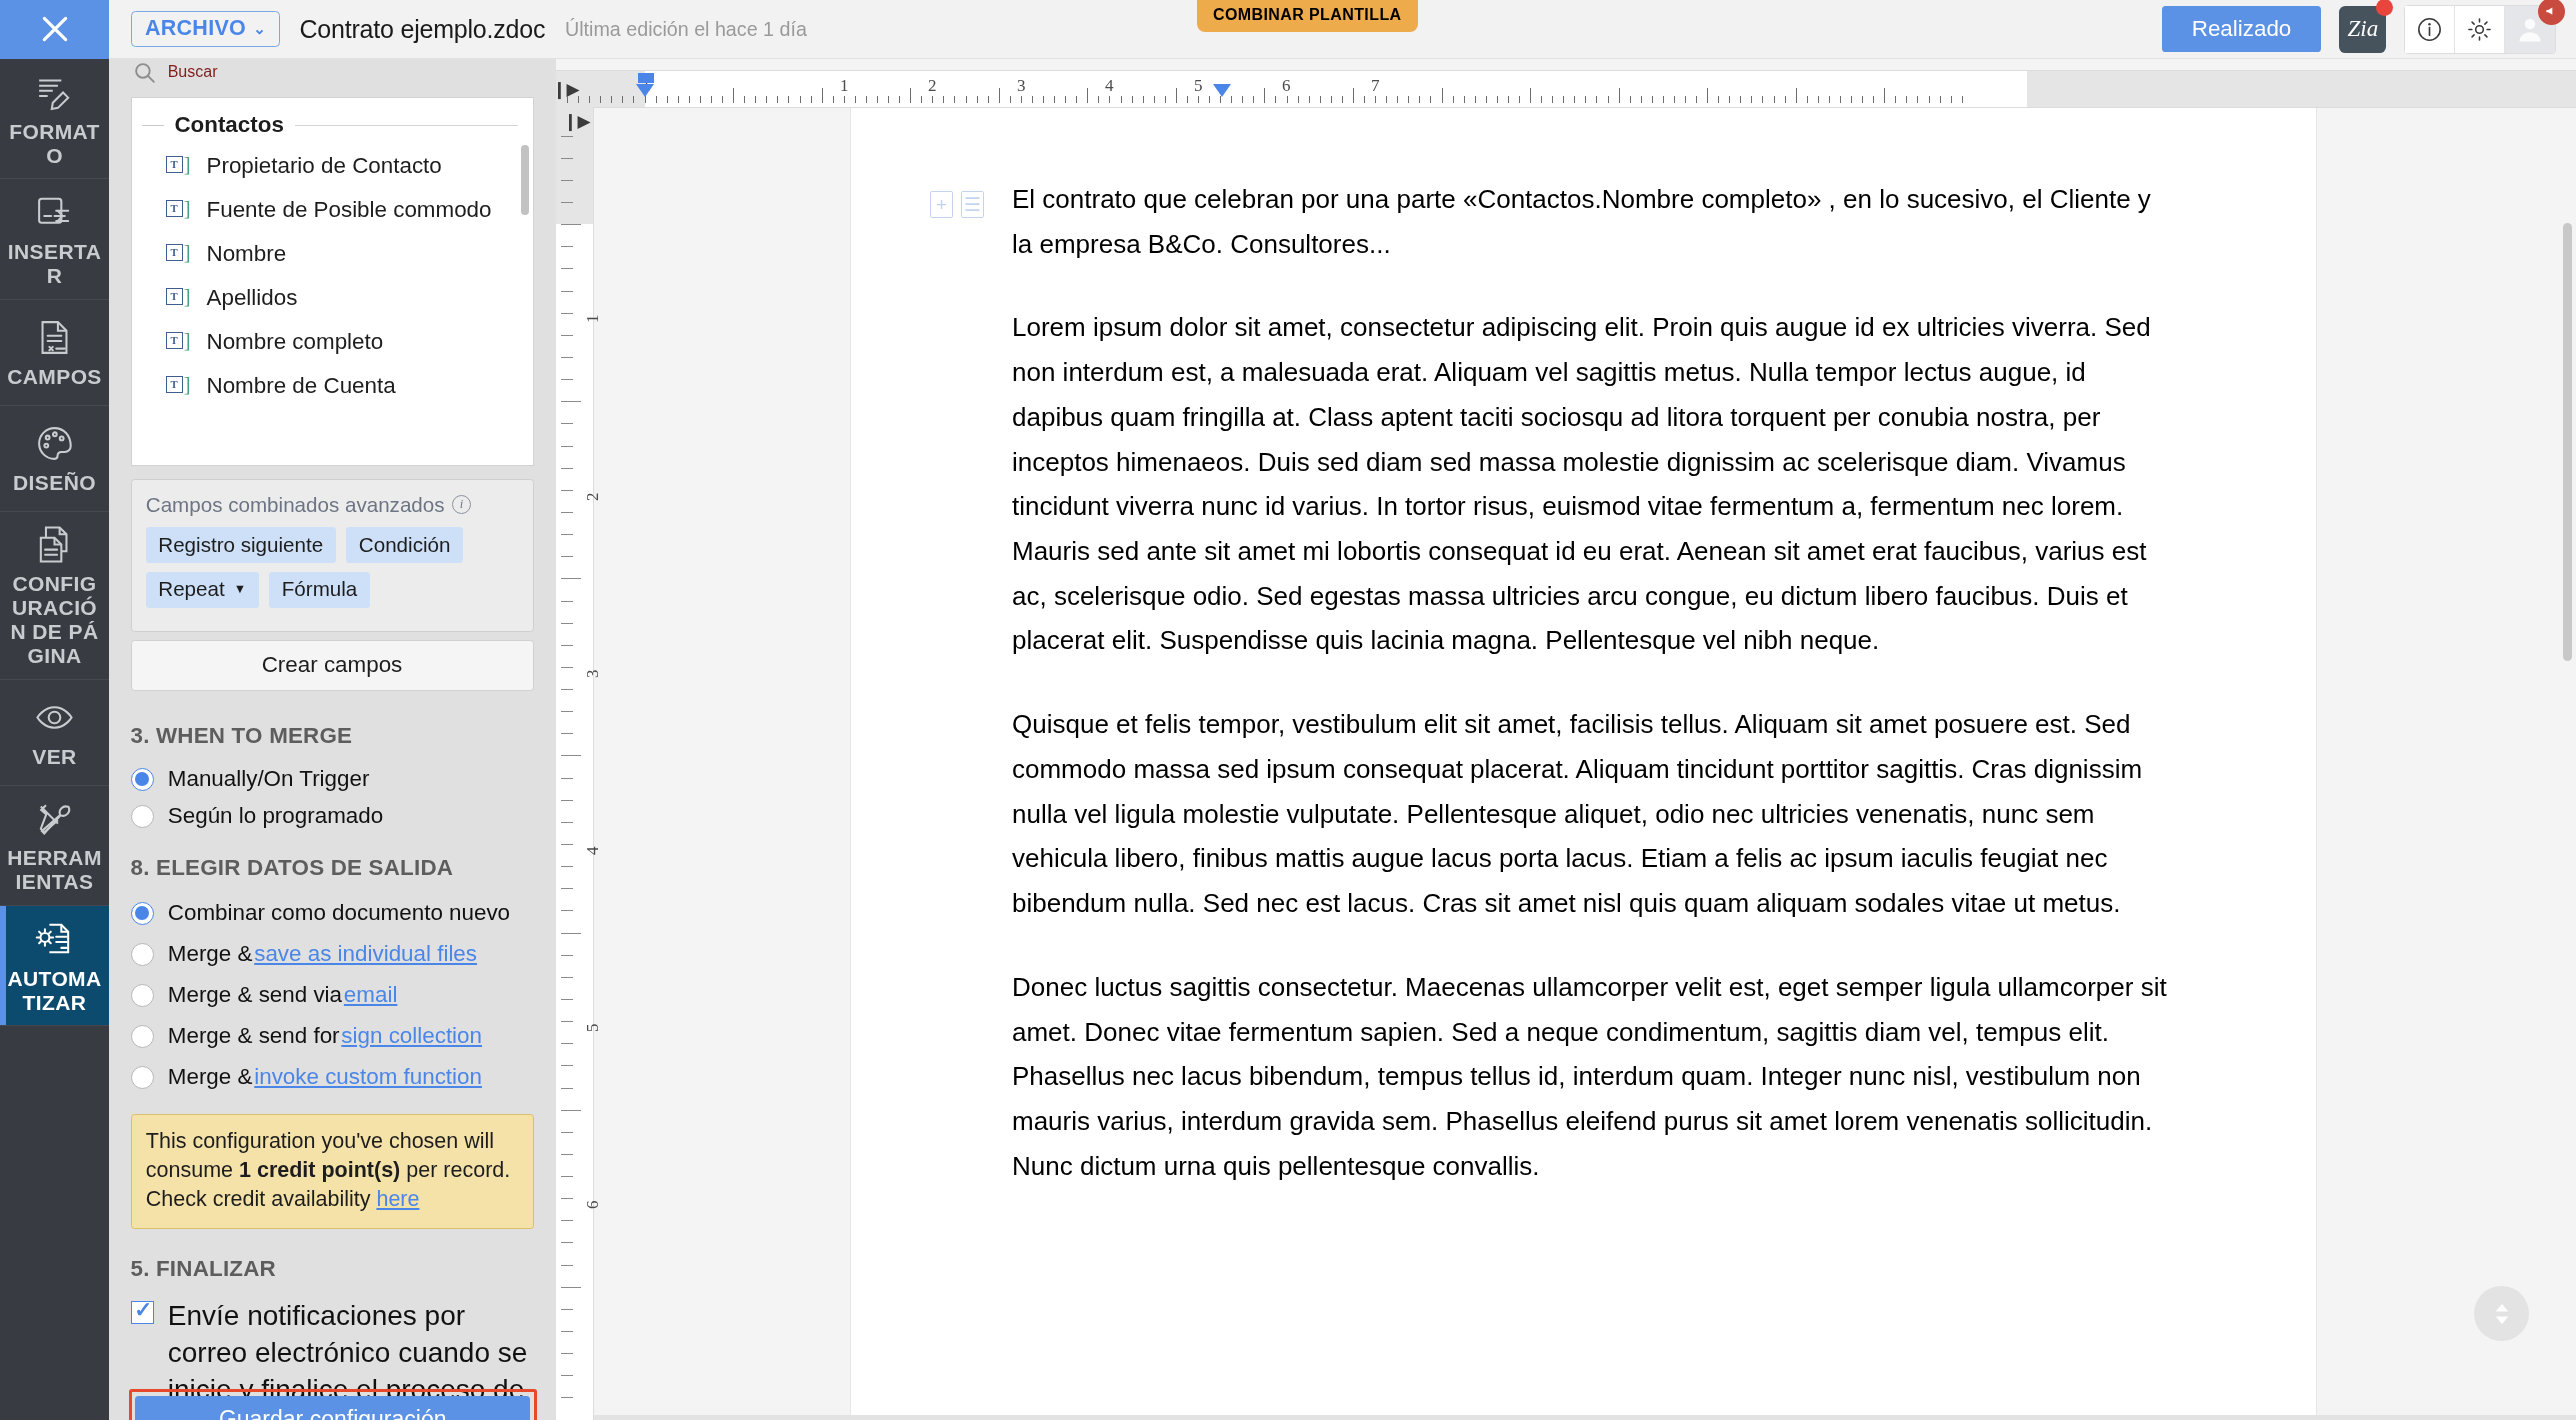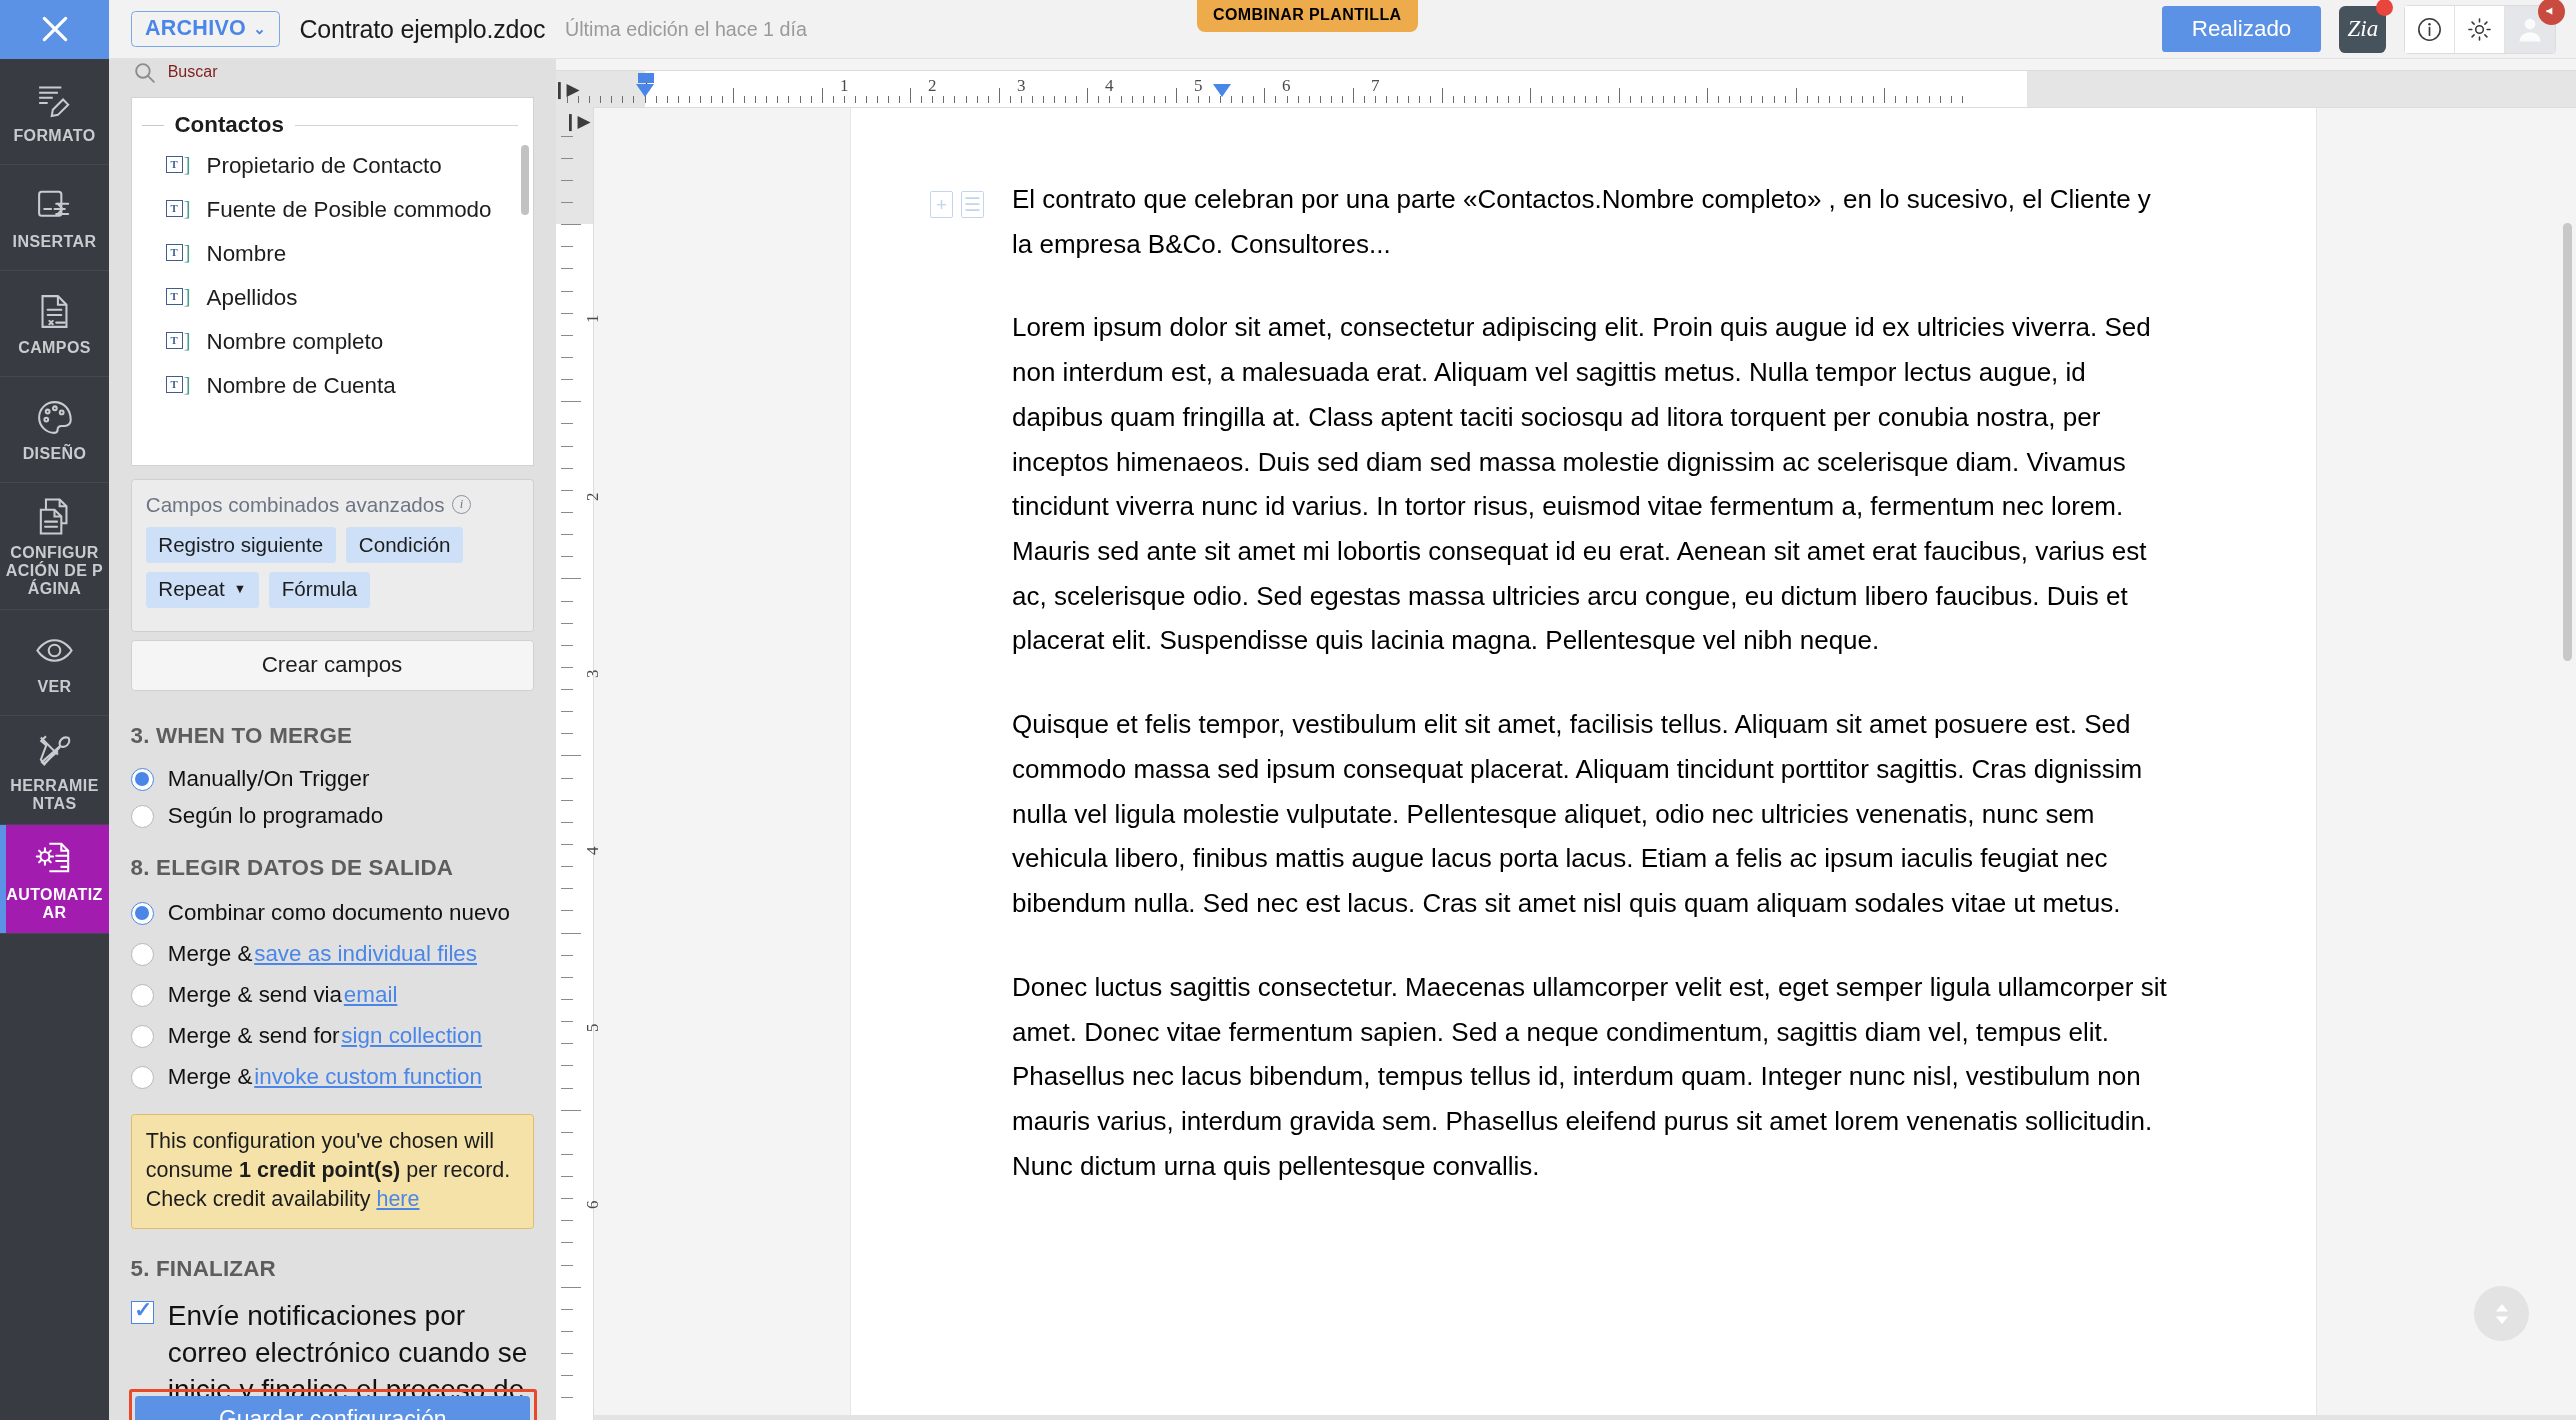--- a/index.html
+++ b/index.html
@@ -82,24 +82,24 @@
     position: absolute; top: 59px; left: 0; width: 109px; height: 1361px;
     background: #383c42; z-index: 30;
   }
   .rail-item {
     position: relative; width: 109px; min-height: 106px; padding: 12.5px 5.4px 10.7px;
     display: flex; flex-direction: column; align-items: center; justify-content: center;
     gap: 7.2px; border-bottom: 0.9px solid #45494f; cursor: pointer;
   }
   .rail-item svg { width: 41px; height: 41px; }
   .rail-label {
-    color: #c9cccf; font-size: 16px; font-weight: bold; letter-spacing: 0.4px;
+    color: #c9cccf; font-size: 21px; font-weight: bold; letter-spacing: 0.4px;
     text-align: center; line-height: 1.14; word-break: break-all;
   }
-  .rail-item.active { background: #a21caf; align-items: center; }
+  .rail-item.active { background: #0c4a6e; align-items: center; }
   .rail-item.active .rail-label { color: #fff; }
   .rail-item.active::before {
     content: ''; position: absolute; left: 0; top: 0; width: 6.3px; height: 100%;
     background: #5b92e5;
   }
 
   
   .panel {
     position: absolute; top: 59px; left: 109px; width: 447px; height: 1361px;
     background: #e0e0e0; z-index: 20; overflow: hidden;

